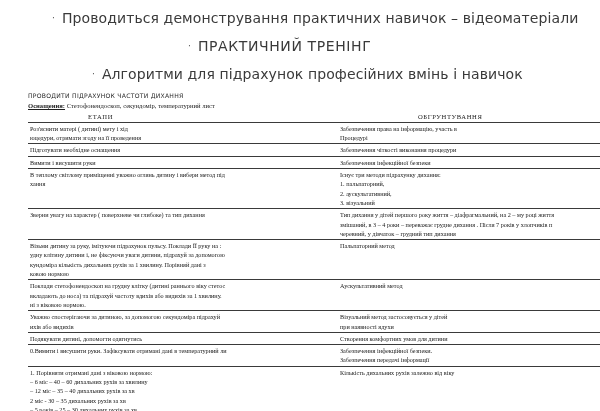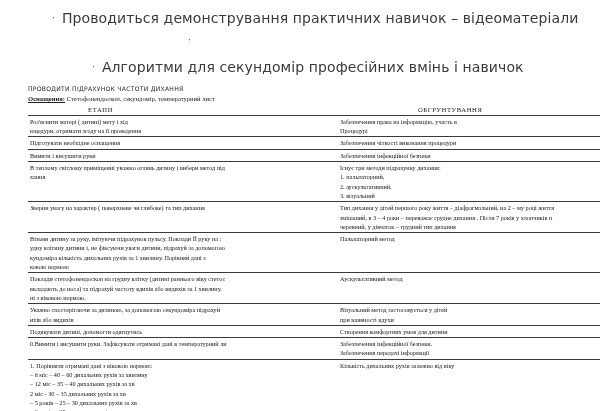--- a/index.html
+++ b/index.html
@@ -104,24 +104,25 @@
 </head>
 <body>
 
 <div class="slide-head">
   <div class="head-line head-line-1">
     <span class="bullet">·</span>
     <span class="txt">Проводиться демонстрування практичних навичок – відеоматеріали</span>
   </div>
   <div class="head-line head-line-2">
     <span class="bullet">·</span>
+    <span class="txt">ПРАКТИЧНИЙ ТРЕНІНГ</span>
   </div>
   <div class="head-line head-line-3">
     <span class="bullet">·</span>
-    <span class="txt">Алгоритми для секундомір професійних вмінь і навичок</span>
+    <span class="txt">Алгоритми для підрахунок професійних вмінь і навичок</span>
   </div>
 </div>
 
 <div class="doc">
 
   <div class="doc-title">ПРОВОДИТИ ПІДРАХУНОК ЧАСТОТИ ДИХАННЯ</div>
 
   <div class="equip">
     <span class="lbl">Оснащення:</span>
     <span>Стетофонендоскоп, секундомір, температурний лист</span>

